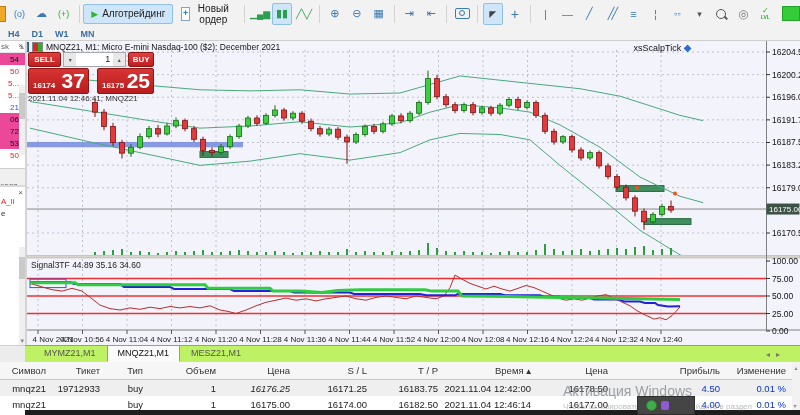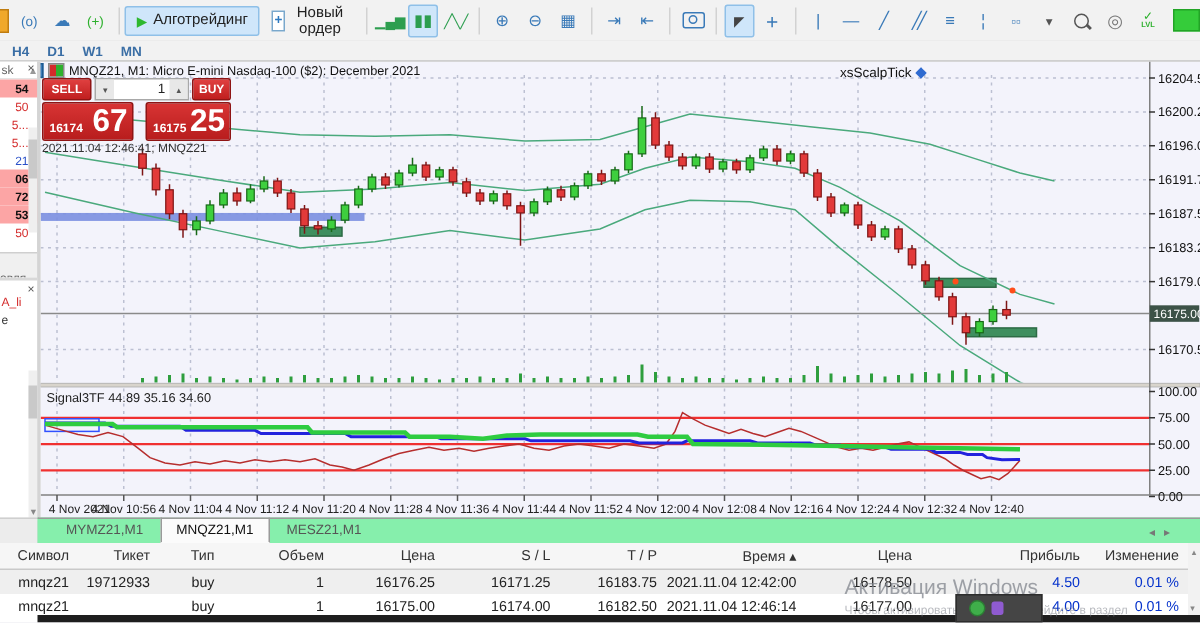--- a/index.html
+++ b/index.html
@@ -29,38 +29,38 @@
   .lvlbox .lvl{color:#2db02d;font-size:5px;font-weight:bold;}
   .greenbox{width:24px;height:13px;background:#35cc3a;border:1px solid #22a426;margin-left:6px;}
   .tb2{left:0;top:27px;width:800px;height:13px;background:#f2f2f2;border-bottom:1px solid #cfcfcf;
        display:flex;align-items:center;padding-left:2px;z-index:4;}
   .tf{color:#3a6ea5;font-weight:bold;font-size:9px;margin:0 6px;text-align:right;}
   
   .sidebar{left:0;top:40px;width:25px;height:322px;background:#fff;border-right:1px solid #b0b0b0;z-index:3;overflow:hidden;}
   .mw-close{position:absolute;right:2px;top:1px;color:#555;font-size:8px;}
   .mw-hdr{color:#666;font-size:8px;padding:2px 1px 1px 1px;border-bottom:1px solid #e4e4e4;}
   .mw-row{font-size:8px;text-align:right;padding:1.5px 6px 1.5px 1px;white-space:nowrap;}
-  .c-g{background:#fca5a5;color:#111;font-weight:bold;}
+  .c-g{background:#ec4899;color:#111;}
   .c-r{color:#d42a2a;}
   .c-b{color:#2a50c8;}
   .mw-scroll{position:absolute;right:0;top:45px;width:6px;height:70px;background:#efefef;}
   .mw-thumb{position:absolute;right:0;width:6px;background:#c9c9c9;}
   .mw-tabzone{position:absolute;left:0;top:128px;width:25px;height:13px;background:#f0f0f0;
       border-top:1px solid #cfcfcf;color:#666;font-size:8px;padding-top:12px;}
   .panel2{position:absolute;left:0;top:145px;width:25px;height:160px;background:#fff;border-top:2px solid #d8d8d8;}
   .p2hdr{color:#d42a2a;font-size:8px;padding:10px 0 0 1px;}
   .p2row{font-size:8px;color:#333;padding:3px 0 0 1px;}
   .sb-bottom{position:absolute;left:0;top:305px;width:25px;height:17px;background:#ececec;border-top:1px solid #cfcfcf;}
   
   .chart-border-l{left:25px;top:40px;width:2px;height:305px;background:#d4d4d4;z-index:3;}
   #chart-svg{left:27px;top:40px;z-index:1;}
   .chart-header{left:18px;top:42px;z-index:2;font-size:8.5px;color:#111;display:flex;align-items:center;gap:3px;}
   .hicon1{width:9px;height:8px;background:#3a7ab8;display:inline-block;border:1px solid #1d5a92;}
   .hicon2{width:9px;height:8px;background:linear-gradient(90deg,#d42a2a 50%,#2db02d 50%);display:inline-block;border:1px solid #888;}
-  .ea-label{left:560px;top:42px;width:205px;z-index:2;text-align:left;font-size:9px;color:#111;}
+  .ea-label{left:560px;top:42px;width:205px;z-index:2;text-align:center;font-size:9px;color:#111;}
   .ea-label .cap{color:#2e6ad0;font-size:10px;}
   
   .trade{left:28px;top:52px;width:126px;z-index:2;}
   .trow1{display:flex;height:15px;}
   .btn-sell,.btn-buy{background:linear-gradient(#e04040,#c01f1f);color:#fff;font-weight:bold;font-size:8px;
       display:flex;align-items:center;justify-content:center;border:1px solid #8f1414;border-radius:2px;}
   .btn-sell{width:34px;}
   .btn-buy{width:26px;}
   .spin{display:flex;border:1px solid #a8a8a8;background:#fff;margin:0 2px;}
   .spin .arrow{width:12px;background:#e8e8e8;color:#555;font-size:6px;display:flex;align-items:center;justify-content:center;}
@@ -68,21 +68,21 @@
   .prow{display:flex;margin-top:1px;height:26px;}
   .pbox{background:linear-gradient(#d83434,#b81d1d);border:1px solid #8f1414;border-radius:2px;color:#fff;
         position:relative;}
   .pbox.sell{width:60px;margin-right:8px;}
   .pbox.buy{width:56px;}
   .pbox .small{position:absolute;left:4px;bottom:3px;font-size:8px;font-weight:bold;}
   .pbox .big{position:absolute;right:3px;top:0px;font-size:21px;font-weight:bold;}
   .stamp{left:28px;top:94px;z-index:2;font-size:8px;color:#333;}
   .ind-label{left:31px;top:260px;z-index:2;font-size:8.5px;color:#222;}
   
-  .tabs{left:25px;top:345px;width:775px;height:17px;background:#86efac;border-top:1px solid #9a9a9a;z-index:3;
+  .tabs{left:25px;top:345px;width:775px;height:17px;background:#bef264;border-top:1px solid #9a9a9a;z-index:3;
         display:flex;align-items:flex-end;padding-left:8px;box-sizing:border-box;}
   .tab{height:15px;line-height:15px;padding:0 10px;font-size:9px;color:#555;border:1px solid transparent;}
   .tab.active{background:#fbfbfb;border:1px solid #9a9a9a;border-bottom:1px solid #fbfbfb;color:#111;}
   .tab-arrows{position:absolute;right:14px;top:4px;color:#777;font-size:8px;letter-spacing:6px;}
   
   .ttable{left:0;top:362px;width:800px;height:53px;background:#fff;z-index:2;font-size:9.5px;}
   .trow{display:flex;align-items:center;height:16px;}
   .trow.hdr{height:17px;background:#f6f6f6;border-bottom:1px solid #c9c9c9;color:#333;}
   .trow.r0{background:#efefef;}
   .trow.r1{background:#ffffff;}
@@ -546,21 +546,21 @@
     <div class="spin">
       <div class="arrow">▾</div>
       <div class="val">1</div>
       <div class="arrow">▴</div>
     </div>
     <div class="btn-buy">BUY</div>
   </div>
   <div class="prow">
     <div class="pbox sell">
       <span class="small">16174</span>
-      <span class="big">67</span>
+      <span class="big">37</span>
     </div>
     <div class="pbox buy">
       <span class="small">16175</span>
       <span class="big">25</span>
     </div>
   </div>
 </div>
 <div class="abs stamp">2021.11.04 12:46:41; MNQZ21</div>
 <div class="abs ind-label">
   <span>Signal3TF</span>
@@ -591,21 +591,21 @@
         <div class="tcell" style="width: 93px;">Время  ▴</div>
         <div class="tcell" style="width: 77px;">Цена</div>
         <div class="tcell" style="width: 112px;">Прибыль</div>
         <div class="tcell" style="width: 66px;">Изменение</div>
       </div>
       <div class="trow r0">
         <div class="tcell" style="width: 52px;">mnqz21</div>
         <div class="tcell" style="width: 54px;">19712933</div>
         <div class="tcell" style="width: 43px;">buy</div>
         <div class="tcell" style="width: 73px;">1</div>
-        <div class="tcell" style="width: 74px;">16176.25</div>
+        <div class="tcell" style="width: 74px; font-style: italic;">16176.25</div>
         <div class="tcell" style="width: 77px;">16171.25</div>
         <div class="tcell" style="width: 71px;">16183.75</div>
         <div class="tcell" style="width: 93px;">2021.11.04 12:42:00</div>
         <div class="tcell" style="width: 77px;">16178.50</div>
         <div class="tcell blue" style="width: 112px;">4.50</div>
         <div class="tcell blue" style="width: 66px;">0.01 %</div>
       </div>
       <div class="trow r1">
         <div class="tcell" style="width: 52px;">mnqz21</div>
         <div class="tcell" style="width: 54px; margin-top: 48px;">19713016</div>

